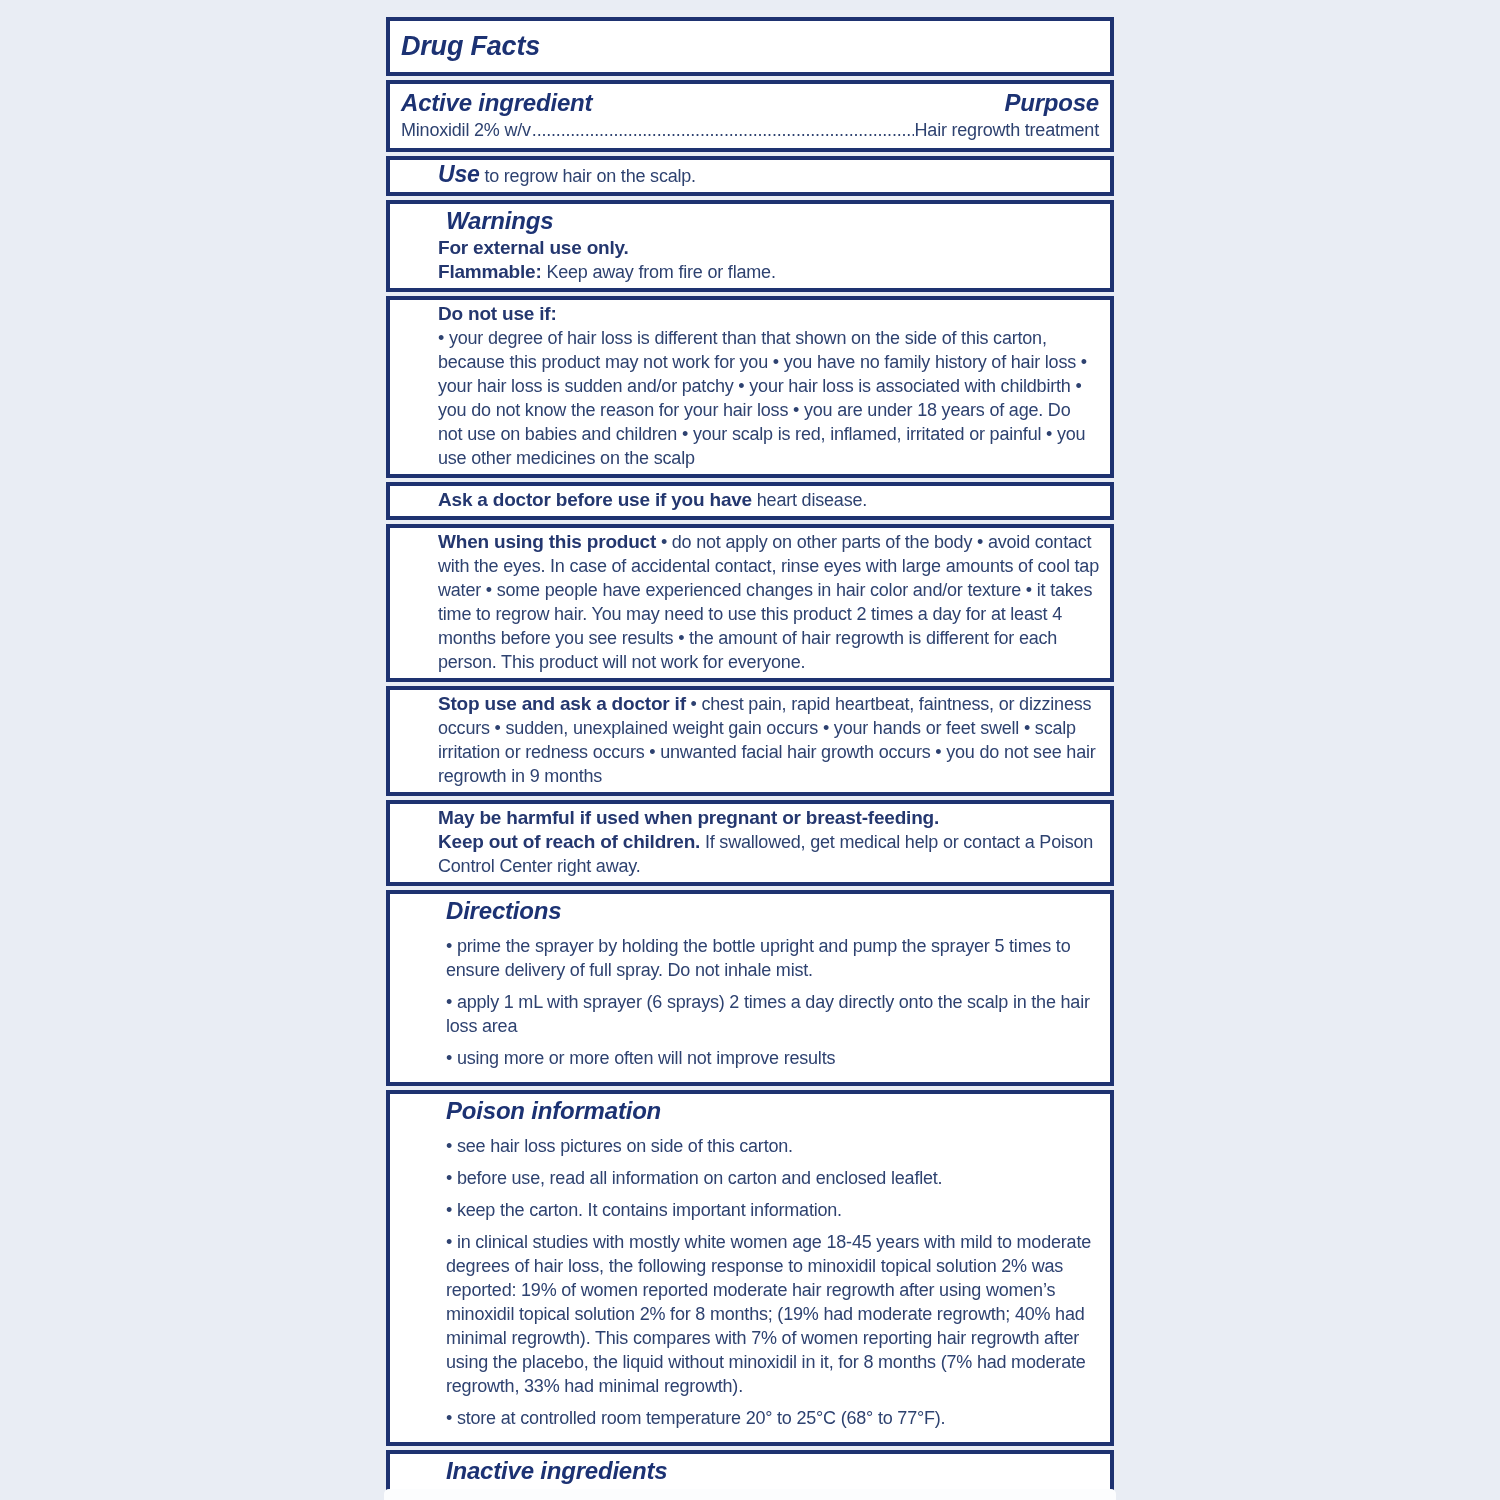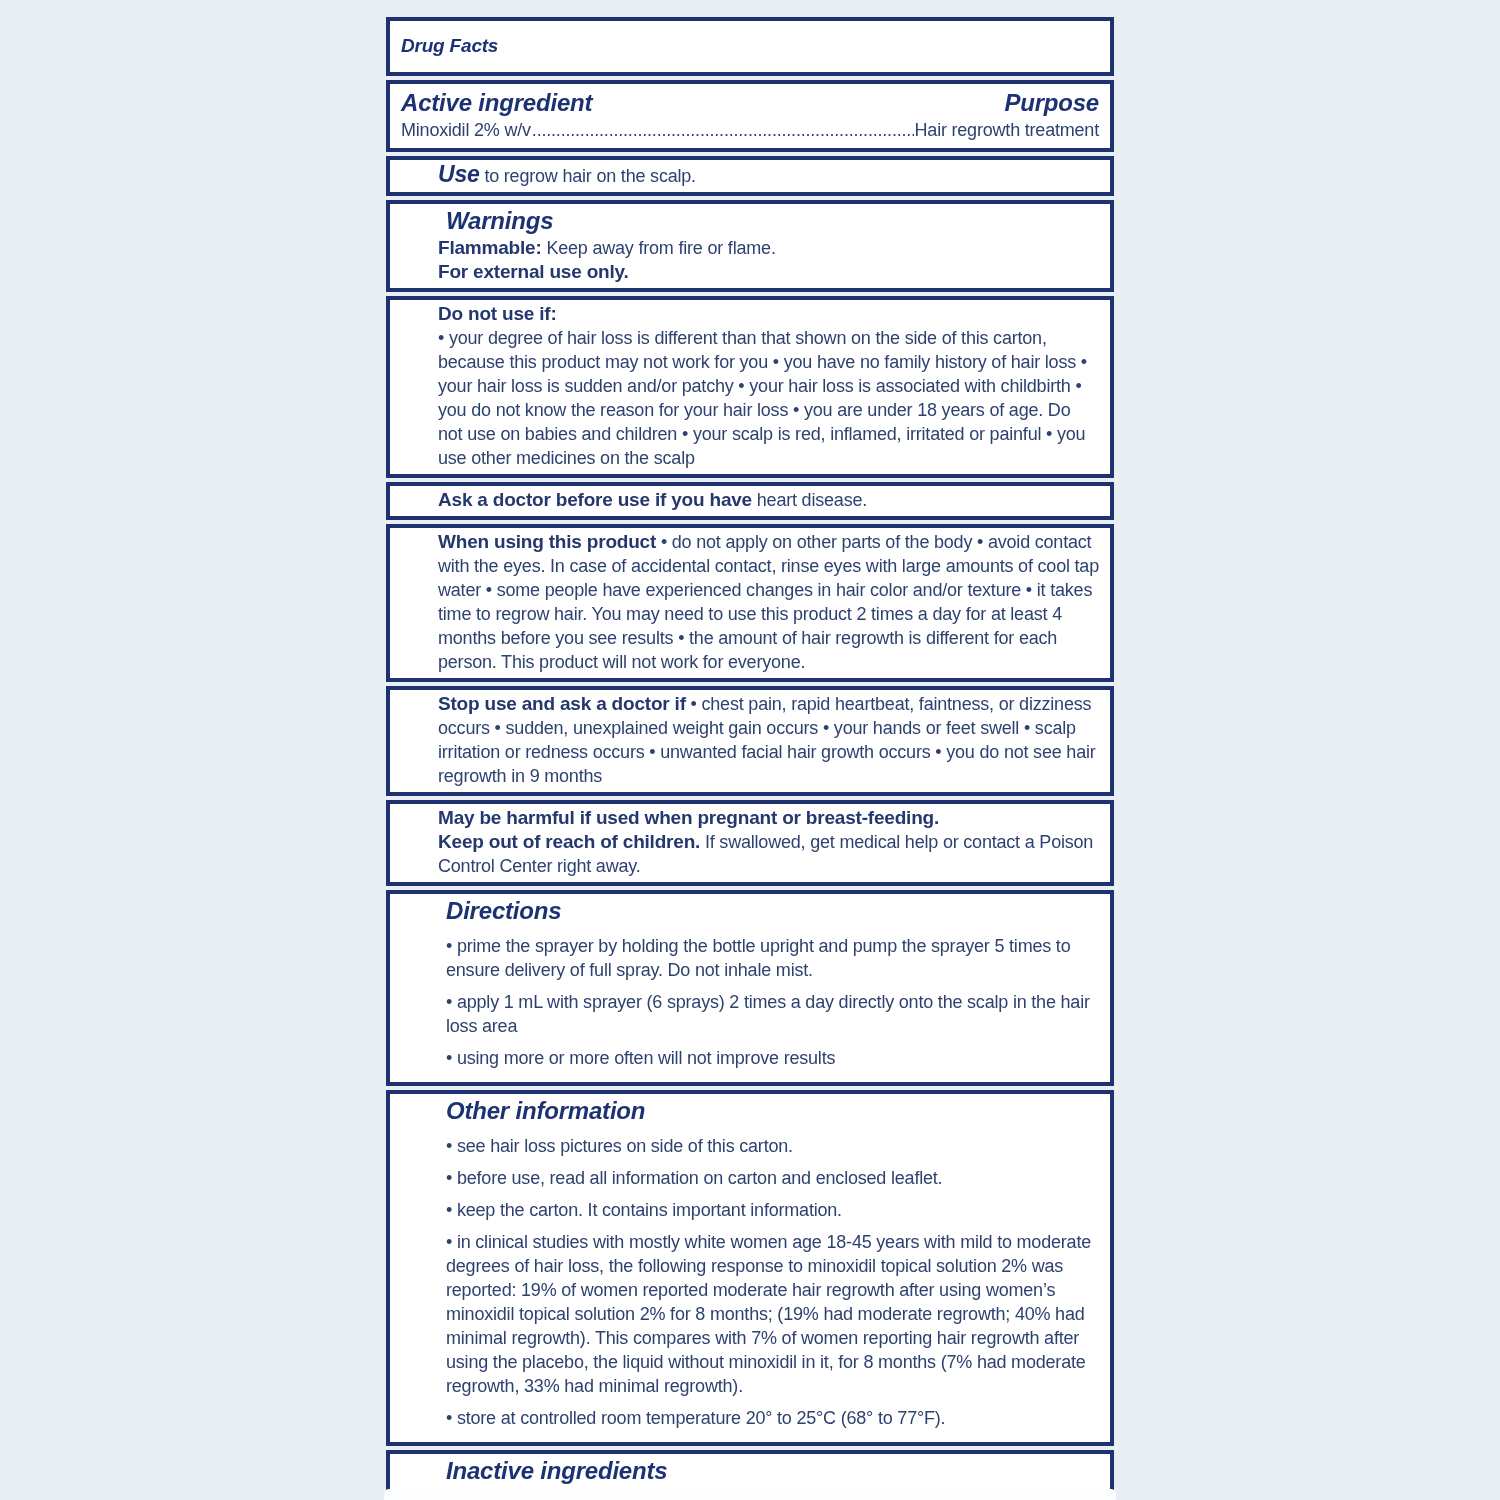--- a/index.html
+++ b/index.html
@@ -24,21 +24,21 @@
     font-size:18px;line-height:24px;
     letter-spacing:-0.2px;
   }
   .h-italic{
     font-style:italic;font-weight:bold;
     color:#1c3273;
     font-size:24px;line-height:30px;
     letter-spacing:-0.2px;
   }
   .title-box{padding:9px 11px 10px 11px;}
-  .title-box .h-italic{font-size:19px;line-height:32px;}
+  .title-box .h-italic{font-size:27px;line-height:32px;}
   .row{display:flex;justify-content:space-between;align-items:flex-end;}
   .leader-row{display:flex;align-items:flex-start;white-space:nowrap;}
   .leader-row .dots{flex:1 1 auto;overflow:hidden;margin:0 1px;}
   .b-lg{font-weight:bold;color:#24376f;font-size:19px;}
   .use-inline{font-style:italic;font-weight:bold;color:#1c3273;font-size:23px;}
   .tight{padding-top:2px;padding-bottom:4px;padding-left:48px;}
   .sec-heading{display:block;font-size:24px;line-height:30px;margin-left:8px;}
   .bullets div{margin:8px;}
 </style>
 </head>
@@ -62,22 +62,22 @@
         <span>Hair regrowth treatment</span>
       </div>
     </section>
 
     <section class="box tight">
       <span class="use-inline">Use</span><span> to regrow hair on the scalp.</span>
     </section>
 
     <section class="box tight">
       <span class="h-italic sec-heading">Warnings</span>
+      <div><span class="b-lg">For external use only.</span></div>
       <div><span class="b-lg">Flammable:</span><span> Keep away from fire or flame.</span></div>
-      <div><span class="b-lg">For external use only.</span></div>
     </section>
 
     <section class="box tight">
       <div><span class="b-lg">Do not use if:</span></div>
       <div>• your degree of hair loss is different than that shown on the side of this carton, because this product may not work for you • you have no family history of hair loss • your hair loss is sudden and/or patchy • your hair loss is associated with childbirth • you do not know the reason for your hair loss • you are under 18 years of age. Do not use on babies and children • your scalp is red, inflamed, irritated or painful • you use other medicines on the scalp</div>
     </section>
 
     <section class="box tight">
       <span class="b-lg">Ask a doctor before use if you have</span><span> heart disease.</span>
     </section>
@@ -98,21 +98,21 @@
     <section class="box tight">
       <span class="h-italic sec-heading">Directions</span>
       <div class="bullets">
         <div>• prime the sprayer by holding the bottle upright and pump the sprayer 5 times to ensure delivery of full spray. Do not inhale mist.</div>
         <div>• apply 1 mL with sprayer (6 sprays) 2 times a day directly onto the scalp in the hair loss area</div>
         <div>• using more or more often will not improve results</div>
       </div>
     </section>
 
     <section class="box tight">
-      <span class="h-italic sec-heading">Other information</span>
+      <span class="h-italic sec-heading">Poison information</span>
       <div class="bullets">
         <div>• see hair loss pictures on side of this carton.</div>
         <div>• before use, read all information on carton and enclosed leaflet.</div>
         <div>• keep the carton. It contains important information.</div>
         <div>• in clinical studies with mostly white women age 18-45 years with mild to moderate degrees of hair loss, the following response to minoxidil topical solution 2% was reported: 19% of women reported moderate hair regrowth after using women’s minoxidil topical solution 2% for 8 months; (19% had moderate regrowth; 40% had minimal regrowth). This compares with 7% of women reporting hair regrowth after using the placebo, the liquid without minoxidil in it, for 8 months (7% had moderate regrowth, 33% had minimal regrowth).</div>
         <div>• store at controlled room temperature 20° to 25°C (68° to 77°F).</div>
       </div>
     </section>
 
     <section class="box tight">

